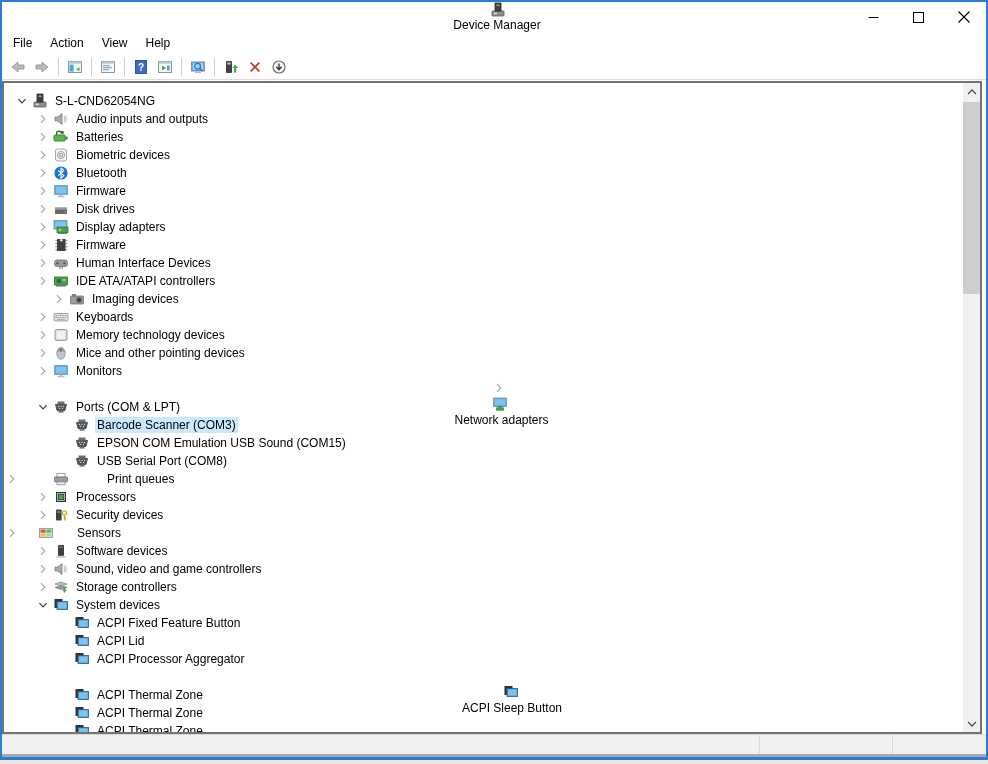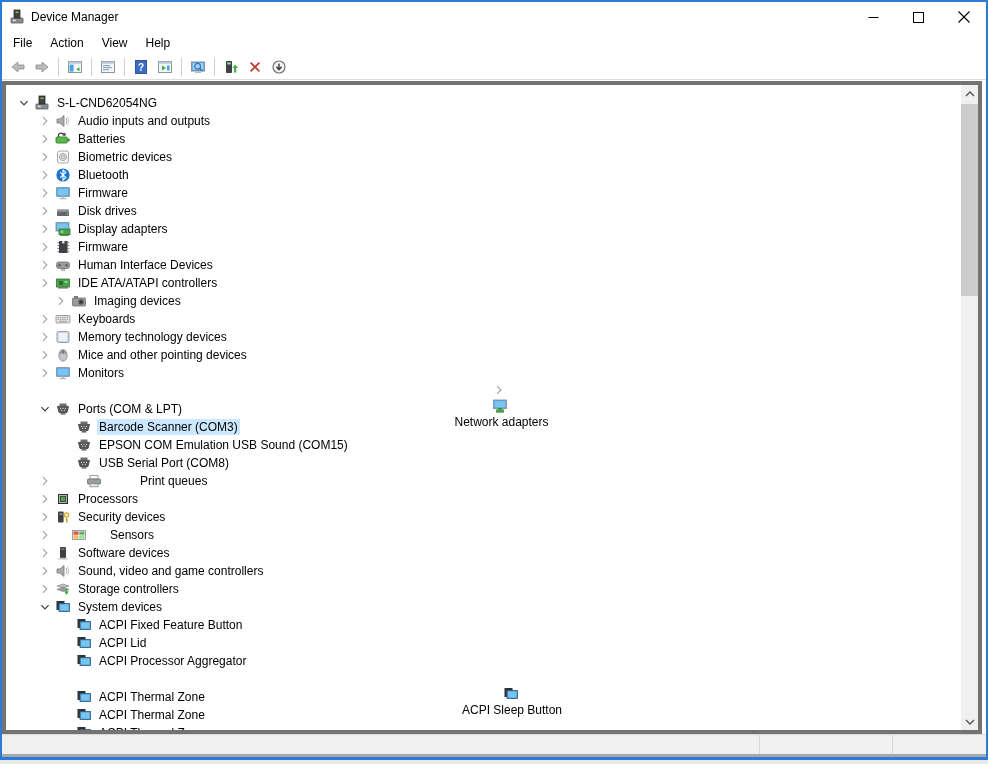--- a/index.html
+++ b/index.html
@@ -6,36 +6,36 @@
   body{
     width:988px;height:764px;position:relative;background:#e8e8e8;
     font-family:"Liberation Sans",sans-serif;font-size:12px;color:#000;
     overflow:hidden;
   }
   .window{
     position:absolute;left:0;top:0;width:984px;height:755px;
     background:#fff;border:2px solid #2b7cd6;border-bottom:3px solid #2b7cd6;
   }
   
-  .titlebar{position:absolute;left:0;top:0;width:100%;height:30px;background:#fff;display:flex;align-items:center;}
+  .titlebar{position:absolute;left:0;top:0;width:100%;height:30px;background:#fff;display:flex;align-items:center;flex-direction:column;}
   .app-icon{margin-left:7px;width:16px;height:16px;display:inline-block;}
   .title-text{margin-left:6px;font-size:12px;color:#000;}
   .win-controls{position:absolute;right:0;top:0;height:30px;display:flex;}
   .win-btn{width:45px;height:30px;display:flex;align-items:center;justify-content:center;background:#fff;}
   
   .menubar{position:absolute;left:0;top:30px;width:100%;height:22px;background:#fff;display:flex;align-items:center;padding-left:2px;box-sizing:border-box;}
   .menu-item{padding:3px 9px;cursor:default;}
   
   .toolbar{position:absolute;left:0;top:52px;width:100%;height:26px;background:#fff;display:flex;align-items:center;padding-left:4px;box-sizing:border-box;border-bottom:1px solid #dcdcdc;}
   .tb-btn{width:22px;height:22px;display:flex;align-items:center;justify-content:center;margin:0 1px;}
   .tb-sep{width:1px;height:18px;background:#cfcfcf;margin:0 4px;}
   
   .main{
     position:absolute;left:0;top:79px;width:980px;height:653px;
-    background:#fff;border:4px solid #737373;box-sizing:border-box;overflow:hidden;
+    background:#fff;border:2px solid #737373;box-sizing:border-box;overflow:hidden;
   }
   .tree{position:absolute;left:0;top:0;right:17px;bottom:0;overflow:hidden;padding-top:9px;}
   .tree-row{height:18px;display:flex;align-items:center;white-space:nowrap;}
   .chev{width:16px;height:16px;flex:0 0 16px;display:inline-flex;align-items:center;justify-content:center;}
   .ticon{width:16px;height:16px;flex:0 0 16px;margin-left:2px;display:inline-flex;align-items:center;justify-content:center;}
   .tlabel{margin-left:5px;padding:1px 2px;}
   .tlabel.selected{background:#cce8ff;}
   
   .vscroll{position:absolute;top:0;right:0;width:17px;height:100%;background:#f0f0f0;}
   .scroll-btn{width:17px;height:17px;display:flex;align-items:center;justify-content:center;}
@@ -554,21 +554,21 @@
                 <circle cx="8" cy="7.4" r="0.6"></circle>
                 <circle cx="10.5" cy="7.4" r="0.6"></circle>
                 <circle cx="6.6" cy="9.4" r="0.6"></circle>
                 <circle cx="9.4" cy="9.4" r="0.6"></circle>
               </g>
               <rect x="5.5" y="12" width="5" height="1.6" fill="#6e7074"></rect>
             </svg>
           </span>
           <span class="tlabel">USB Serial Port (COM8)</span>
         </div>
-        <div class="tree-row" style="padding-left: 31px; gap: 31px;">
+        <div class="tree-row" style=" gap: 31px;">
           <span class="chev">
             <svg width="16" height="16" viewBox="0 0 16 16">
               <path d="M6 4.2 L9.8 8 L6 11.8" stroke="#a6a6a6" stroke-width="1.2" fill="none"></path>
             </svg>
           </span>
           <span class="ticon">
             <svg width="16" height="16" viewBox="0 0 16 16">
               <rect x="4" y="2.5" width="8" height="3.6" fill="#fafafa" stroke="#8a8c90" stroke-width="0.8"></rect>
               <rect x="1.5" y="6" width="13" height="5" rx="0.8" fill="#9a9ca0" stroke="#6e7074" stroke-width="0.8"></rect>
               <rect x="4" y="10.8" width="8" height="3" fill="#e8e9ea" stroke="#8a8c90" stroke-width="0.8"></rect>
@@ -601,21 +601,21 @@
           <span class="ticon">
             <svg width="16" height="16" viewBox="0 0 16 16">
               <rect x="3" y="2.5" width="5.6" height="11" rx="0.8" fill="#3f4144"></rect>
               <rect x="4.2" y="4" width="3.2" height="2" fill="#7a7c80"></rect>
               <circle cx="11.5" cy="6" r="2.1" fill="none" stroke="#d7a81f" stroke-width="1.3"></circle>
               <path d="M11.5 8.2 L11.5 13.2 M11.5 10.8 L13 10.8 M11.5 12.8 L12.8 12.8" stroke="#d7a81f" stroke-width="1.2" fill="none"></path>
             </svg>
           </span>
           <span class="tlabel">Security devices</span>
         </div>
-        <div class="tree-row" style="padding-left: 31px; gap: 16px;">
+        <div class="tree-row" style=" gap: 16px;">
           <span class="chev">
             <svg width="16" height="16" viewBox="0 0 16 16">
               <path d="M6 4.2 L9.8 8 L6 11.8" stroke="#a6a6a6" stroke-width="1.2" fill="none"></path>
             </svg>
           </span>
           <span class="ticon">
             <svg width="16" height="16" viewBox="0 0 16 16">
               <rect x="1.5" y="3.5" width="13" height="9" fill="#e8e9ea" stroke="#8a8c90" stroke-width="0.8"></rect>
               <rect x="2.5" y="4.5" width="5" height="3.2" fill="#e34f4f"></rect>
               <rect x="8.4" y="4.5" width="5" height="3.2" fill="#5cb85c"></rect>

